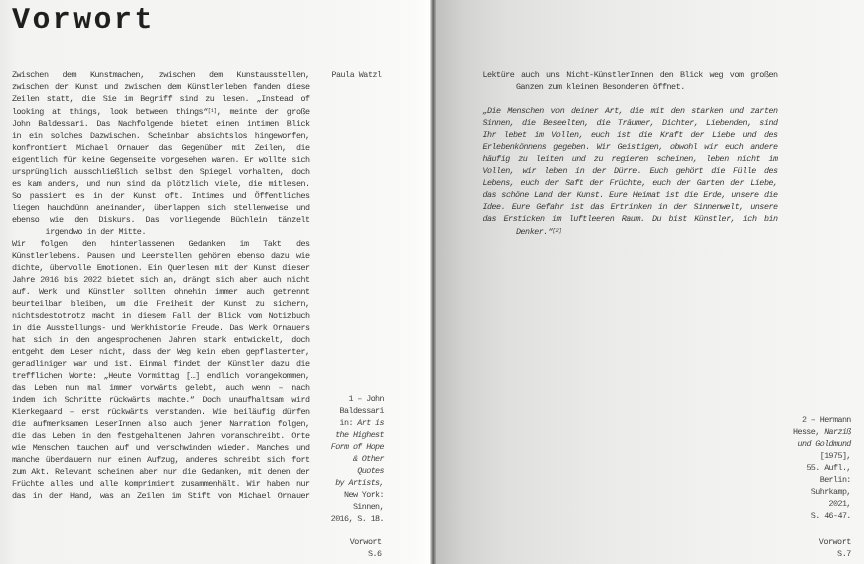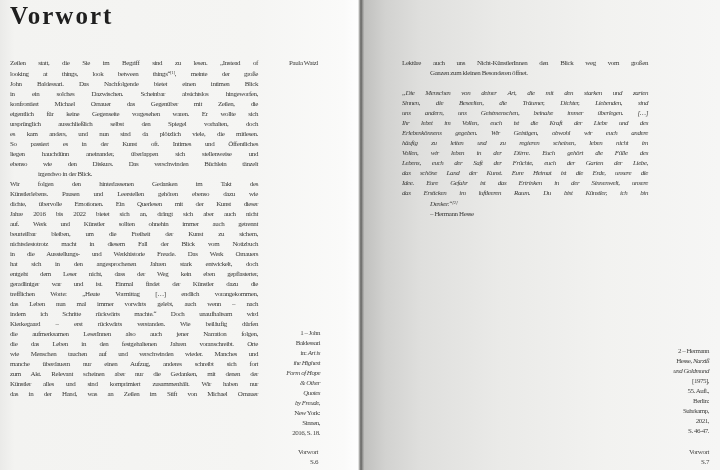--- a/index.html
+++ b/index.html
@@ -1,19 +1,19 @@
 <!DOCTYPE html>
 <html><head>
 <meta charset="utf-8">
 <style>
   * { margin: 0; padding: 0; box-sizing: border-box; }
   html, body { width: 720px; height: 470px; overflow: hidden; background: #ffffff; }
   .spread {
     position: relative; width: 720px; height: 470px;
-    font-family: Liberation Serif, serif;
+    font-family: Liberation Mono, monospace;
     color: #3a3a38;
   }
   .page { position: absolute; top: 0; height: 470px; }
   .page-left {
     left: 0; width: 358px;
     background: linear-gradient(to right, #eaeae8 0%, #f3f3f1 4%, #f5f5f3 70%, #fafaf9 96%, #fefefe 100%);
   }
   .gutter {
     position: absolute; top: 0; left: 358px; width: 6px; height: 470px;
     background: linear-gradient(to right, #fdfdfc 0%, #9a9a98 30%, #626260 50%, #8e8e8c 72%, #b9b9b7 100%);
@@ -61,65 +61,67 @@
   i { font-style: italic; }
 </style>
 </head>
 <body>
 
 <div class="spread">
 
   <div class="page page-left">
     <h1 class="title">Vorwort</h1>
     <div class="bodycol">
+        <div class="tl">Zwischen dem Kunstmachen, zwischen dem Kunstausstellen,</div>
+        <div class="tl">zwischen der Kunst und zwischen dem Künstlerleben fanden diese</div>
         <div class="tl">Zeilen statt, die Sie im Begriff sind zu lesen. „Instead of</div>
         <div class="tl">looking at things, look between things“<sup>[1]</sup>, meinte der große</div>
         <div class="tl">John Baldessari. Das Nachfolgende bietet einen intimen Blick</div>
         <div class="tl">in ein solches Dazwischen. Scheinbar absichtslos hingeworfen,</div>
         <div class="tl">konfrontiert Michael Ornauer das Gegenüber mit Zeilen, die</div>
         <div class="tl">eigentlich für keine Gegenseite vorgesehen waren. Er wollte sich</div>
         <div class="tl">ursprünglich ausschließlich selbst den Spiegel vorhalten, doch</div>
         <div class="tl">es kam anders, und nun sind da plötzlich viele, die mitlesen.</div>
         <div class="tl">So passiert es in der Kunst oft. Intimes und Öffentliches</div>
         <div class="tl">liegen hauchdünn aneinander, überlappen sich stellenweise und</div>
-        <div class="tl">ebenso wie den Diskurs. Das verschwinden Büchlein tänzelt</div>
-        <div class="tl fl">irgendwo in der Blick.</div>
+        <div class="tl">ebenso wie den Diskurs. Das vorliegende Büchlein tänzelt</div>
+        <div class="tl fl">irgendwo in der Mitte.</div>
         <div class="tl">Wir folgen den hinterlassenen Gedanken im Takt des</div>
         <div class="tl">Künstlerlebens. Pausen und Leerstellen gehören ebenso dazu wie</div>
         <div class="tl">dichte, übervolle Emotionen. Ein Querlesen mit der Kunst dieser</div>
         <div class="tl">Jahre 2016 bis 2022 bietet sich an, drängt sich aber auch nicht</div>
         <div class="tl">auf. Werk und Künstler sollten ohnehin immer auch getrennt</div>
         <div class="tl">beurteilbar bleiben, um die Freiheit der Kunst zu sichern,</div>
         <div class="tl">nichtsdestotrotz macht in diesem Fall der Blick vom Notizbuch</div>
         <div class="tl">in die Ausstellungs- und Werkhistorie Freude. Das Werk Ornauers</div>
         <div class="tl">hat sich in den angesprochenen Jahren stark entwickelt, doch</div>
         <div class="tl">entgeht dem Leser nicht, dass der Weg kein eben gepflasterter,</div>
         <div class="tl">geradliniger war und ist. Einmal findet der Künstler dazu die</div>
         <div class="tl">trefflichen Worte: „Heute Vormittag […] endlich vorangekommen,</div>
         <div class="tl">das Leben nun mal immer vorwärts gelebt, auch wenn – nach</div>
         <div class="tl">indem ich Schritte rückwärts machte.“ Doch unaufhaltsam wird</div>
         <div class="tl">Kierkegaard – erst rückwärts verstanden. Wie beiläufig dürfen</div>
         <div class="tl">die aufmerksamen LeserInnen also auch jener Narration folgen,</div>
         <div class="tl">die das Leben in den festgehaltenen Jahren voranschreibt. Orte</div>
         <div class="tl">wie Menschen tauchen auf und verschwinden wieder. Manches und</div>
         <div class="tl">manche überdauern nur einen Aufzug, anderes schreibt sich fort</div>
         <div class="tl">zum Akt. Relevant scheinen aber nur die Gedanken, mit denen der</div>
-        <div class="tl">Künstler alles und sind komprimiert zusammenhält. Wir haben nur</div>
+        <div class="tl">Früchte alles und alle komprimiert zusammenhält. Wir haben nur</div>
         <div class="tl">das in der Hand, was an Zeilen im Stift von Michael Ornauer</div>
       </div>
     <div class="author">Paula Watzl</div>
     <div class="fn fn-left">
         <div class="tl">1 – John</div>
         <div class="tl">Baldessari</div>
         <div class="tl">in: <i>Art is</i></div>
         <div class="tl"><i>the Highest</i></div>
         <div class="tl"><i>Form of Hope</i></div>
         <div class="tl"><i>&amp; Other</i></div>
         <div class="tl"><i>Quotes</i></div>
-        <div class="tl"><i>by Freude,</i></div>
+        <div class="tl"><i>by Artists,</i></div>
         <div class="tl">New York:</div>
         <div class="tl">Sinnen,</div>
         <div class="tl">2016, S. 18.</div>
       </div>
     <div class="pfooter pfooter-left">
       <div>Vorwort</div>
       <div>S.6</div>
     </div>
   </div>
 
@@ -128,32 +130,30 @@
   <div class="page page-right">
     <div class="bodycol right-bodycol">
       <div>
           <div class="tl">Lektüre auch uns Nicht-KünstlerInnen den Blick weg vom großen</div>
           <div class="tl fl">Ganzen zum kleinen Besonderen öffnet.</div>
         </div>
       <div class="gap"></div>
       <div class="quote">
           <div class="tl">„Die Menschen von deiner Art, die mit den starken und zarten</div>
           <div class="tl">Sinnen, die Beseelten, die Träumer, Dichter, Liebenden, sind</div>
-          <div class="tl">uns andern, uns Geistmenschen, beinahe immer überlegen. […]</div>
           <div class="tl">Ihr lebet im Vollen, euch ist die Kraft der Liebe und des</div>
           <div class="tl">Erlebenkönnens gegeben. Wir Geistigen, obwohl wir euch andere</div>
           <div class="tl">häufig zu leiten und zu regieren scheinen, leben nicht im</div>
           <div class="tl">Vollen, wir leben in der Dürre. Euch gehört die Fülle des</div>
           <div class="tl">Lebens, euch der Saft der Früchte, euch der Garten der Liebe,</div>
           <div class="tl">das schöne Land der Kunst. Eure Heimat ist die Erde, unsere die</div>
           <div class="tl">Idee. Eure Gefahr ist das Ertrinken in der Sinnenwelt, unsere</div>
           <div class="tl">das Ersticken im luftleeren Raum. Du bist Künstler, ich bin</div>
           <div class="tl fl">Denker.“<sup>[2]</sup></div>
         </div>
-      <div class="tl fl attribution">– Hermann Hesse</div>
     </div>
     <div class="fn fn-right">
         <div class="tl">2 – Hermann</div>
         <div class="tl">Hesse, <i>Narziß</i></div>
         <div class="tl"><i>und Goldmund</i></div>
         <div class="tl">[1975],</div>
         <div class="tl">55. Aufl.,</div>
         <div class="tl">Berlin:</div>
         <div class="tl">Suhrkamp,</div>
         <div class="tl">2021,</div>

